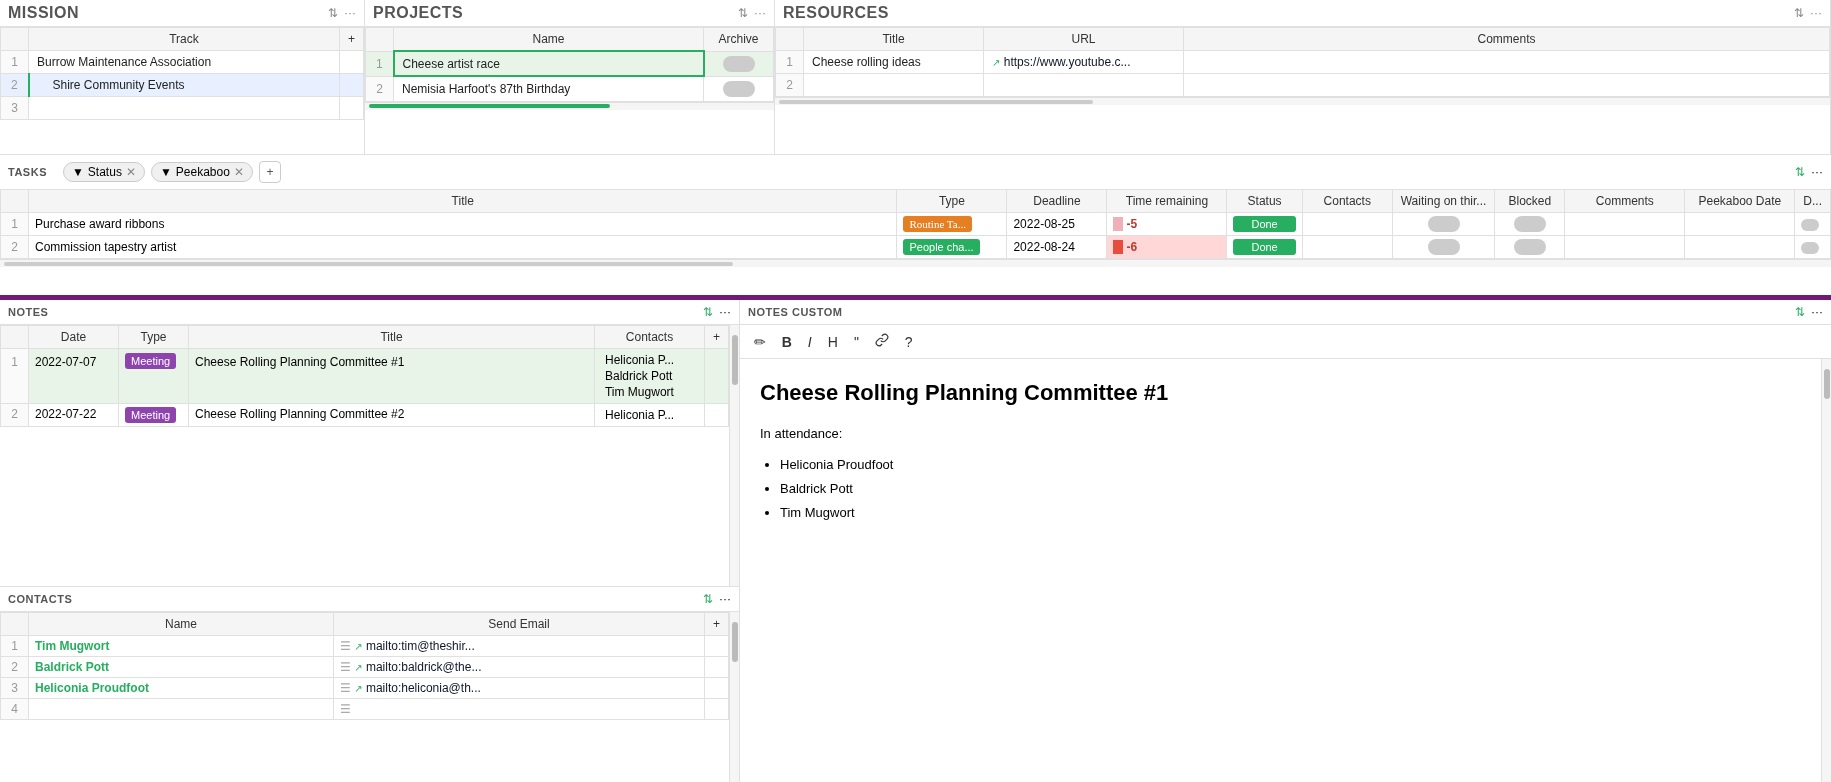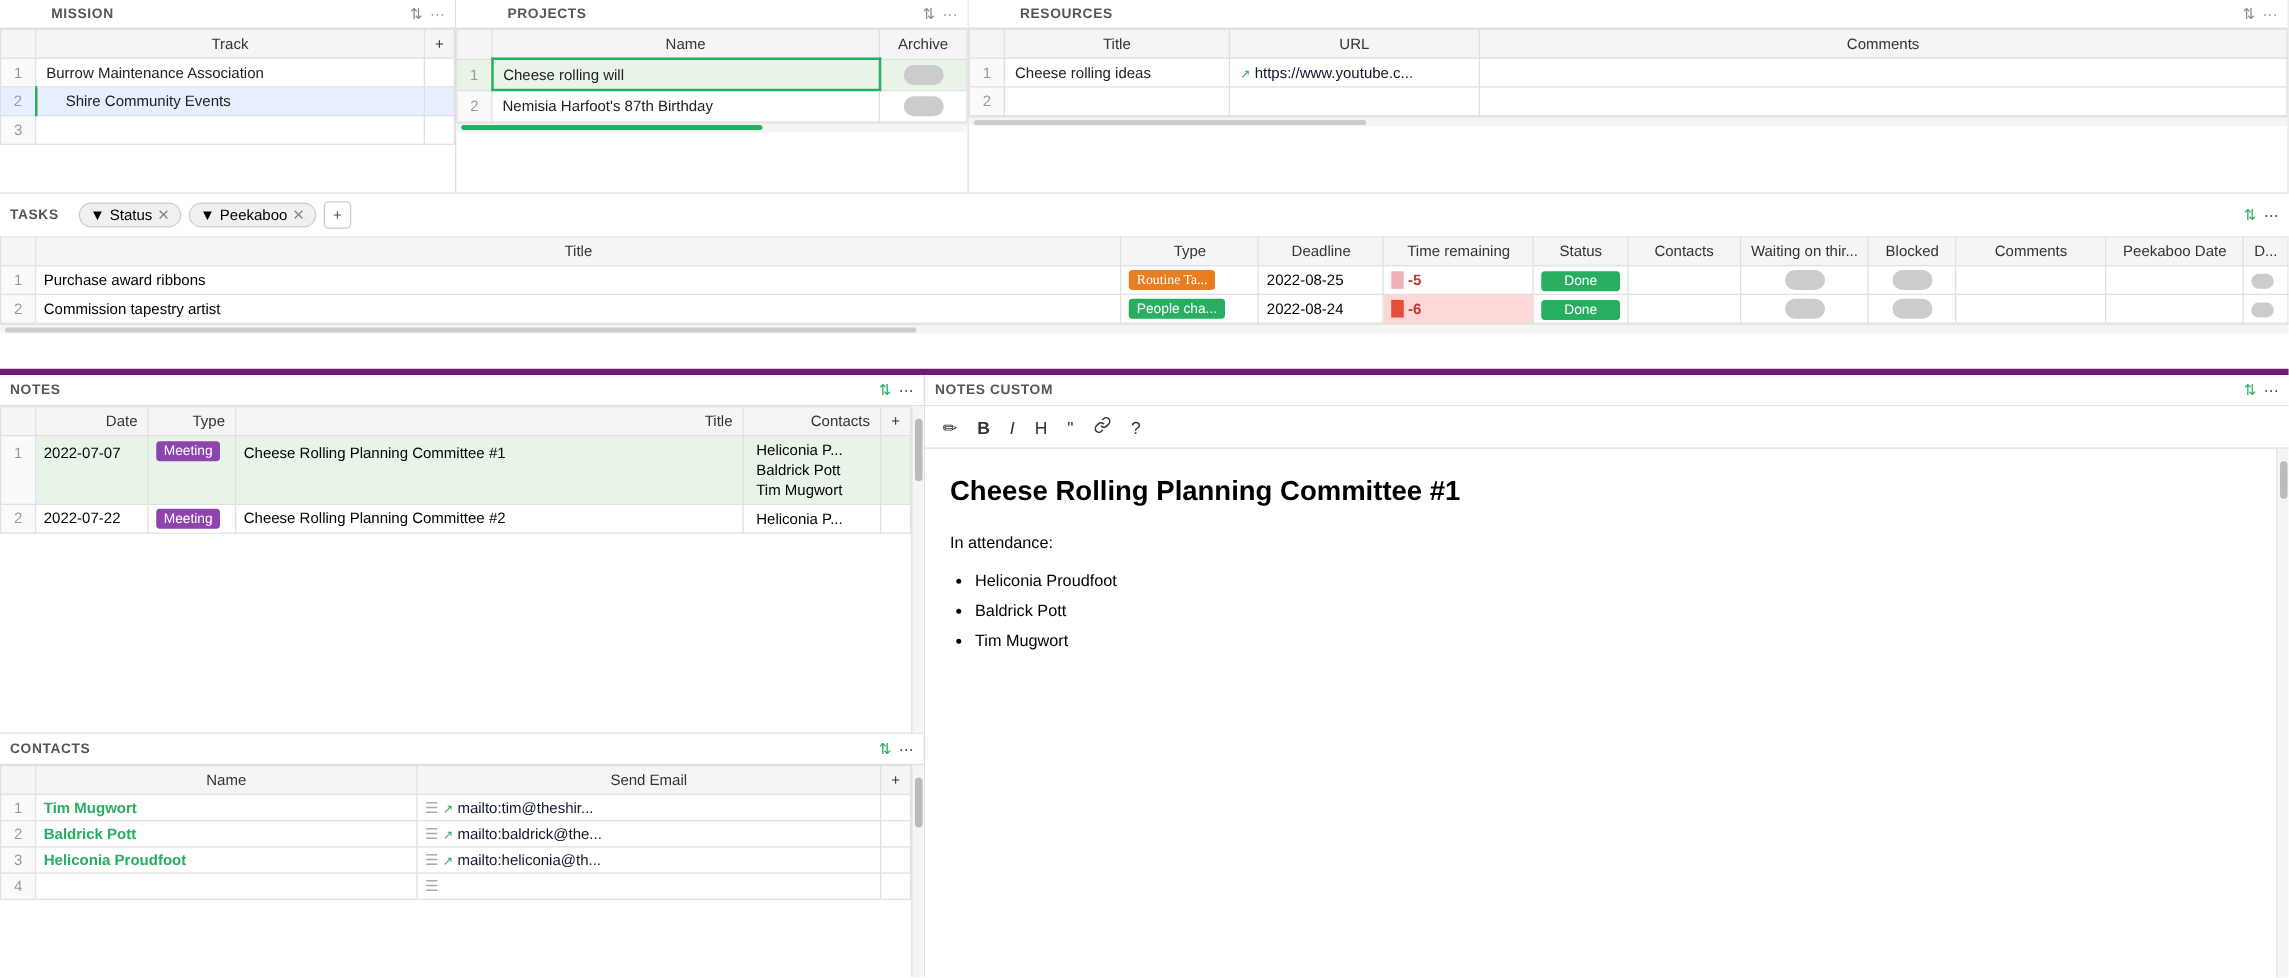--- a/index.html
+++ b/index.html
@@ -5,21 +5,21 @@
     * { box-sizing: border-box; margin: 0; padding: 0; font-family: -apple-system, BlinkMacSystemFont, 'Segoe UI', sans-serif; font-size: 12px; }
     body { background: #fff; overflow: hidden; width: 1831px; height: 782px; }
 
     .top-row { display: flex; height: 155px; border-bottom: 1px solid #e0e0e0; }
     .panel { display: flex; flex-direction: column; border-right: 1px solid #e0e0e0; }
     .panel-mission { width: 365px; }
     .panel-projects { width: 410px; }
     .panel-resources { flex: 1; }
 
     .panel-header { display: flex; align-items: center; justify-content: space-between; padding: 4px 8px; background: #fff; border-bottom: 1px solid #e0e0e0; }
-    .panel-header-title { font-size: 11px; font-weight: 600; color: #555; letter-spacing: 0.5px; text-transform: uppercase; margin-left: 33px; }
+    .panel-header-title { font-size: 16px; font-weight: 600; color: #555; letter-spacing: 0.5px; text-transform: uppercase; }
     .panel-header-icons { display: flex; gap: 6px; align-items: center; color: #888; }
 
     .grid-table { width: 100%; border-collapse: collapse; }
     .grid-table th { background: #f5f5f5; border: 1px solid #e0e0e0; padding: 4px 8px; text-align: center; font-weight: 400; color: #333; }
     .grid-table td { border: 1px solid #e0e0e0; padding: 4px 8px; color: #222; }
     .grid-table td.row-num { text-align: center; color: #999; background: #fafafa; width: 28px; }
 
     .add-col { width: 22px; text-align: center; color: #aaa; cursor: pointer; }
 
     .toggle { display: inline-block; width: 32px; height: 16px; background: #ccc; border-radius: 8px; position: relative; vertical-align: middle; }
@@ -44,21 +44,21 @@
     .type-routine { background: #e67e22; font-family: Liberation Serif, serif; }
     .type-people { background: #27ae60; }
     .status-done { background: #27ae60; color: #fff; border-radius: 3px; padding: 2px 18px; font-size: 11px; }
 
     .time-neg { color: #c0392b; font-weight: 600; }
 
     .section-header { display: flex; align-items: center; justify-content: space-between; padding: 5px 8px; border-bottom: 1px solid #e0e0e0; }
     .section-title { font-size: 11px; font-weight: 600; color: #555; text-transform: uppercase; letter-spacing: 0.5px; }
 
     .notes-table { width: 100%; border-collapse: collapse; }
-    .notes-table th { background: #f5f5f5; border: 1px solid #e0e0e0; padding: 4px 8px; font-weight: 500; color: #333; text-align: right; }
+    .notes-table th { background: #f5f5f5; border: 1px solid #e0e0e0; padding: 4px 8px; font-weight: 500; color: #333; }
     .notes-table td { border: 1px solid #e0e0e0; padding: 3px 6px; vertical-align: top; }
     .notes-table td.row-num { text-align: center; color: #999; background: #fafafa; width: 28px; }
 
     .meeting-badge { display: inline-block; background: #8e44ad; color: #fff; border-radius: 3px; padding: 2px 6px; font-size: 11px; }
 
     .contact-pill { display: block; padding: 1px 4px; }
     .contacts-table { width: 100%; border-collapse: collapse; }
     .contacts-table th { background: #f5f5f5; border: 1px solid #e0e0e0; padding: 4px 8px; font-weight: 500; color: #333; }
     .contacts-table td { border: 1px solid #e0e0e0; padding: 3px 6px; }
     .contacts-table td.row-num { text-align: center; color: #999; background: #fafafa; width: 28px; }
@@ -148,21 +148,21 @@
         <thead>
           <tr>
             <th style="width:28px"></th>
             <th>Name</th>
             <th style="width:70px">Archive</th>
           </tr>
         </thead>
         <tbody>
           <tr class="selected-row">
             <td class="row-num">1</td>
-            <td style="border: 2px solid #27ae60; color:#222;">Cheese rolling will</td>
+            <td style="border: 2px solid #27ae60; color:#222;">Cheese artist race</td>
             <td style="text-align:center"><span class="toggle off"></span></td>
           </tr>
           <tr>
             <td class="row-num">2</td>
             <td>Nemisia Harfoot's 87th Birthday</td>
             <td style="text-align:center"><span class="toggle off"></span></td>
           </tr>
         </tbody>
       </table>
       <div style="height:8px; background:#f5f5f5; border-top:1px solid #e0e0e0; display:flex; align-items:center; padding: 0 4px;">

